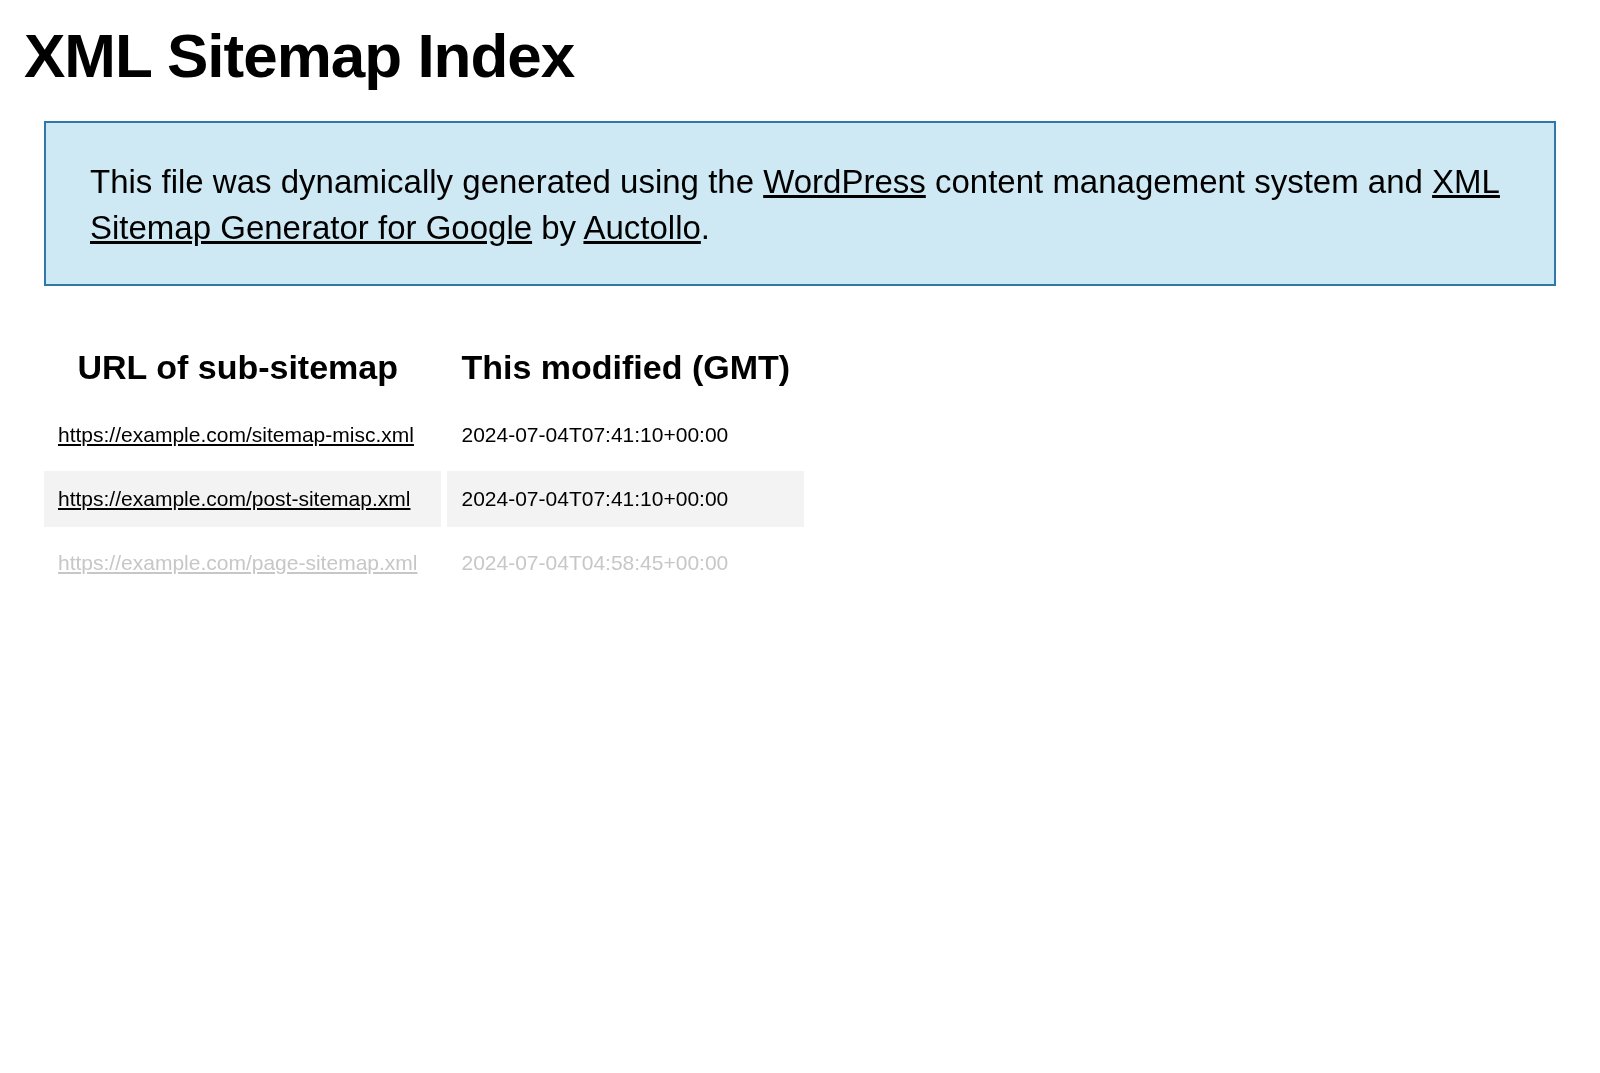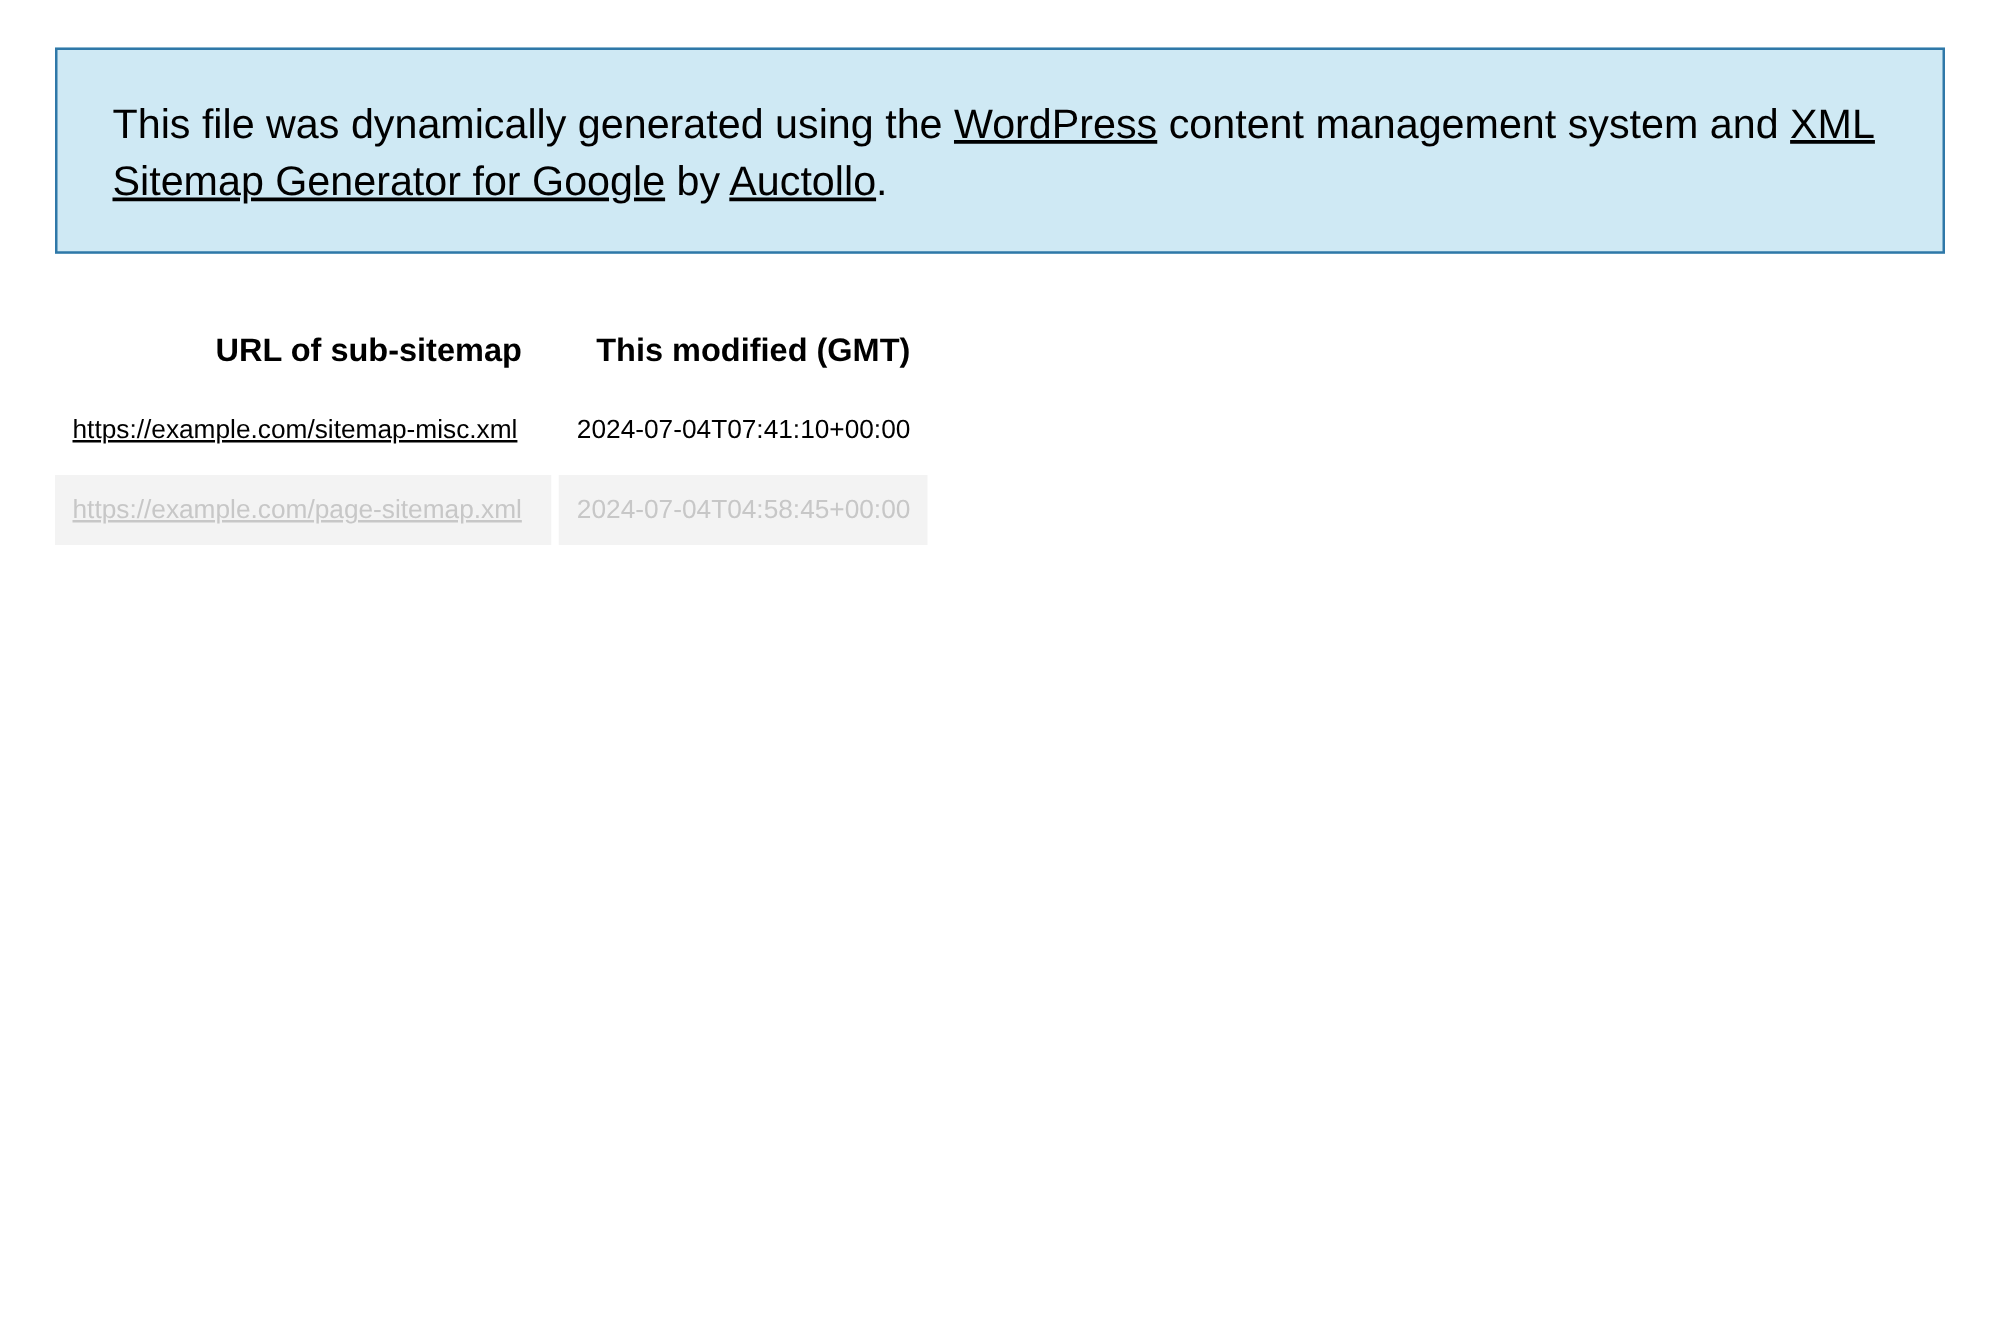--- a/index.html
+++ b/index.html
@@ -39,22 +39,22 @@
   .notice a {
     color: #000000;
     text-decoration: underline;
   }
   table.sitemap {
     border-collapse: separate;
     border-spacing: 6px 8px;
     margin-left: 14px;
   }
   table.sitemap th {
-    text-align: right;
-    font-size: 26px;
+    text-align: center;
+    font-size: 34px;
     font-weight: 700;
     padding: 12px 14px 12px 14px;
     color: #000000;
     background: #ffffff;
   }
   table.sitemap td {
     font-size: 21px;
     padding: 16px 14px;
     color: #000000;
     vertical-align: middle;
@@ -74,39 +74,44 @@
   table.sitemap th:first-child,
   table.sitemap td:first-child {
     padding-right: 24px;
   }
 </style>
 </head>
 <body>
 
 <div class="page">
 
+  <h1 class="title">XML Sitemap Index</h1>
 
   <div class="notice">
     <p>
       <span>This file was dynamically generated using the </span><a href="#">WordPress</a><span> content management system and </span><a href="#">XML Sitemap Generator for Google</a><span> by </span><a href="#">Auctollo</a><span>.</span>
     </p>
   </div>
 
   <table class="sitemap">
     <thead>
       <tr>
         <th>URL of sub-sitemap</th>
         <th>This modified (GMT)</th>
       </tr>
     </thead>
     <tbody>
       <tr>
         <td><a href="#">https://example.com/sitemap-misc.xml</a></td>
         <td>2024-07-04T07:41:10+00:00</td>
       </tr>
+      <tr>
+        <td><a href="#">https://example.com/post-sitemap.xml</a></td>
+        <td>2024-07-04T07:41:10+00:00</td>
+      </tr>
       <tr class="fade-row">
         <td><a href="#">https://example.com/page-sitemap.xml</a></td>
         <td>2024-07-04T04:58:45+00:00</td>
       </tr>
     </tbody>
   </table>
 
 </div>
 
 </body></html>

